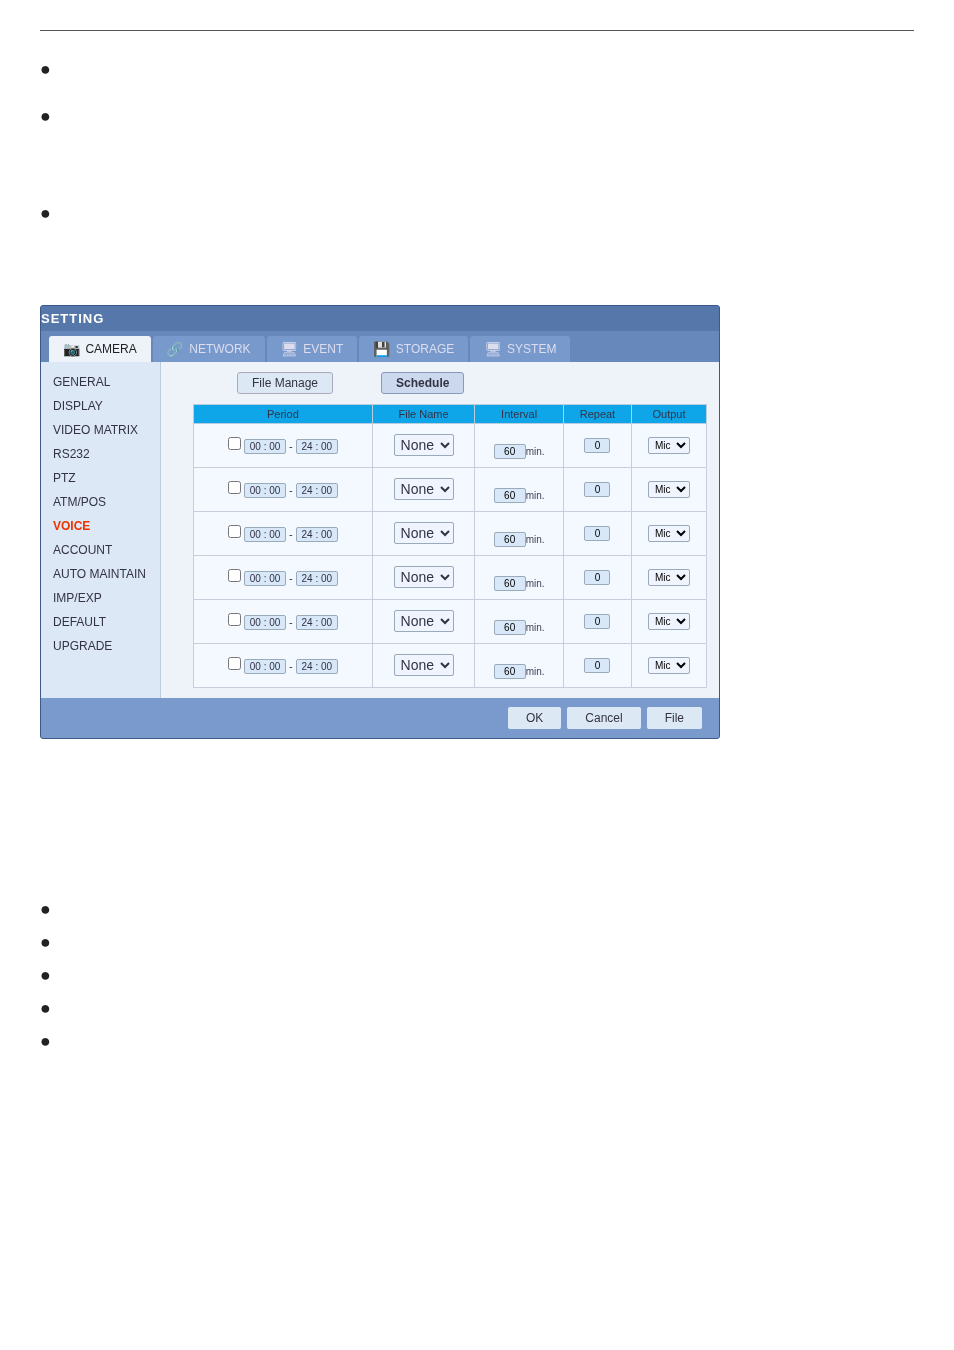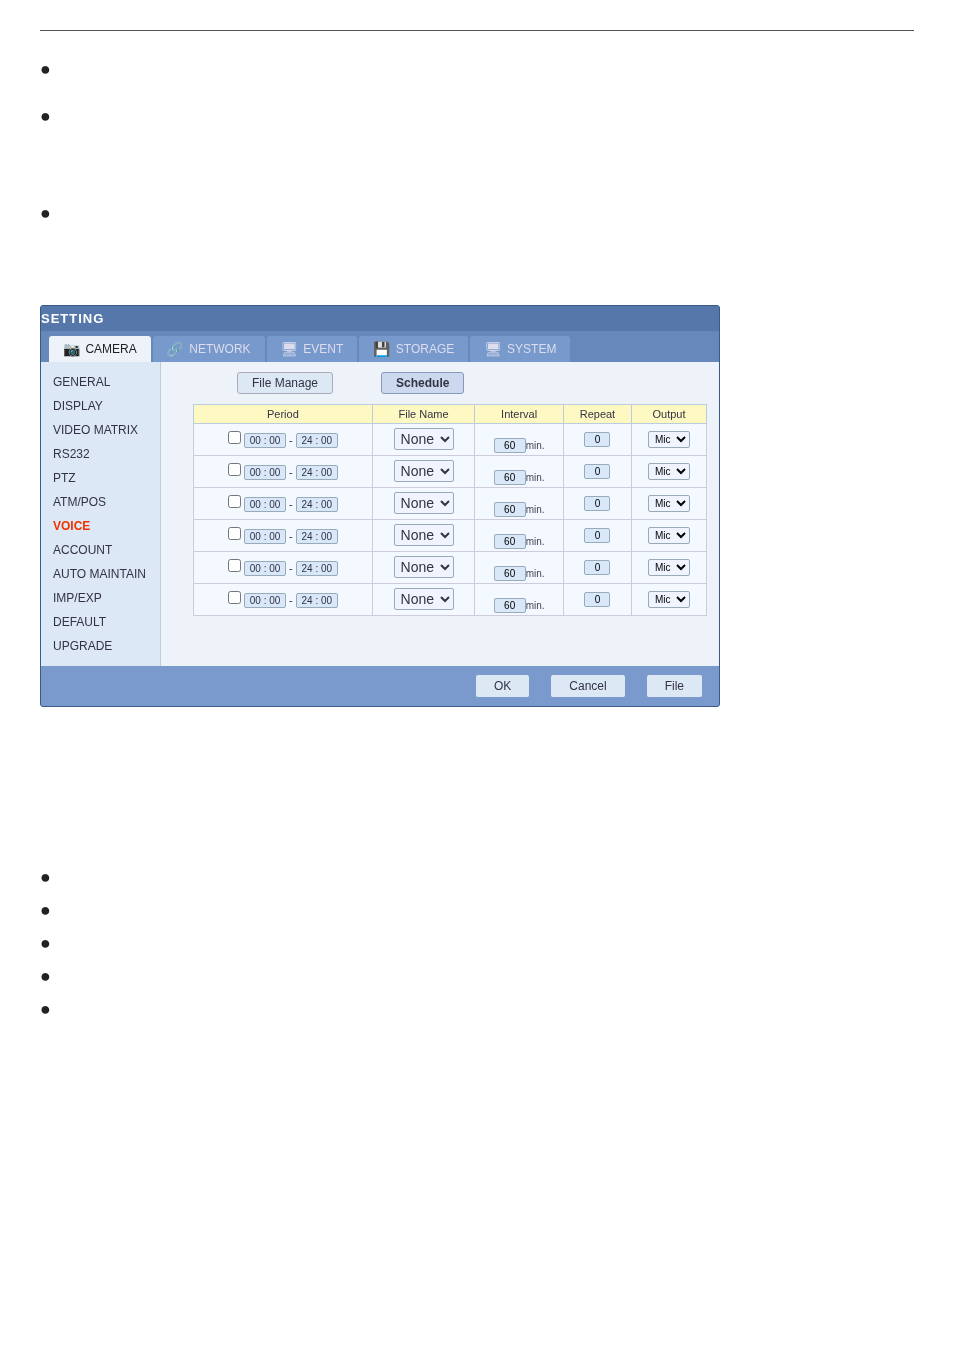--- a/index.html
+++ b/index.html
@@ -159,30 +159,30 @@
     }
 
     
     .schedule-table {
       width: 100%;
       border-collapse: collapse;
       font-size: 11px;
     }
 
     .schedule-table th {
-      background: #fef9c3;
+      background: #0ea5e9;
       padding: 3px 4px;
       text-align: center;
       border: 1px solid #bcd;
       font-weight: normal;
       color: #334;
     }
 
     .schedule-table td {
-      padding: 2px 3px;
+      padding: 8px 3px;
       border: 1px solid #ccd;
       background: #f4f8ff;
       text-align: center;
       vertical-align: middle;
     }
 
     .time-input {
       background: #d8e8f8;
       border: 1px solid #9ab;
       border-radius: 2px;
@@ -247,21 +247,21 @@
       font-size: 10px;
       color: #445;
     }
 
     
     .setting-footer {
       background: #7a99cc;
       display: flex;
       justify-content: flex-end;
       padding: 8px 16px;
-      gap: 20px;
+      gap: 4px;
     }
 
     .footer-btn {
       padding: 4px 18px;
       border: 1px solid #7a99cc;
       border-radius: 3px;
       background: #dde8f5;
       font-size: 12px;
       cursor: pointer;
       color: #334;

